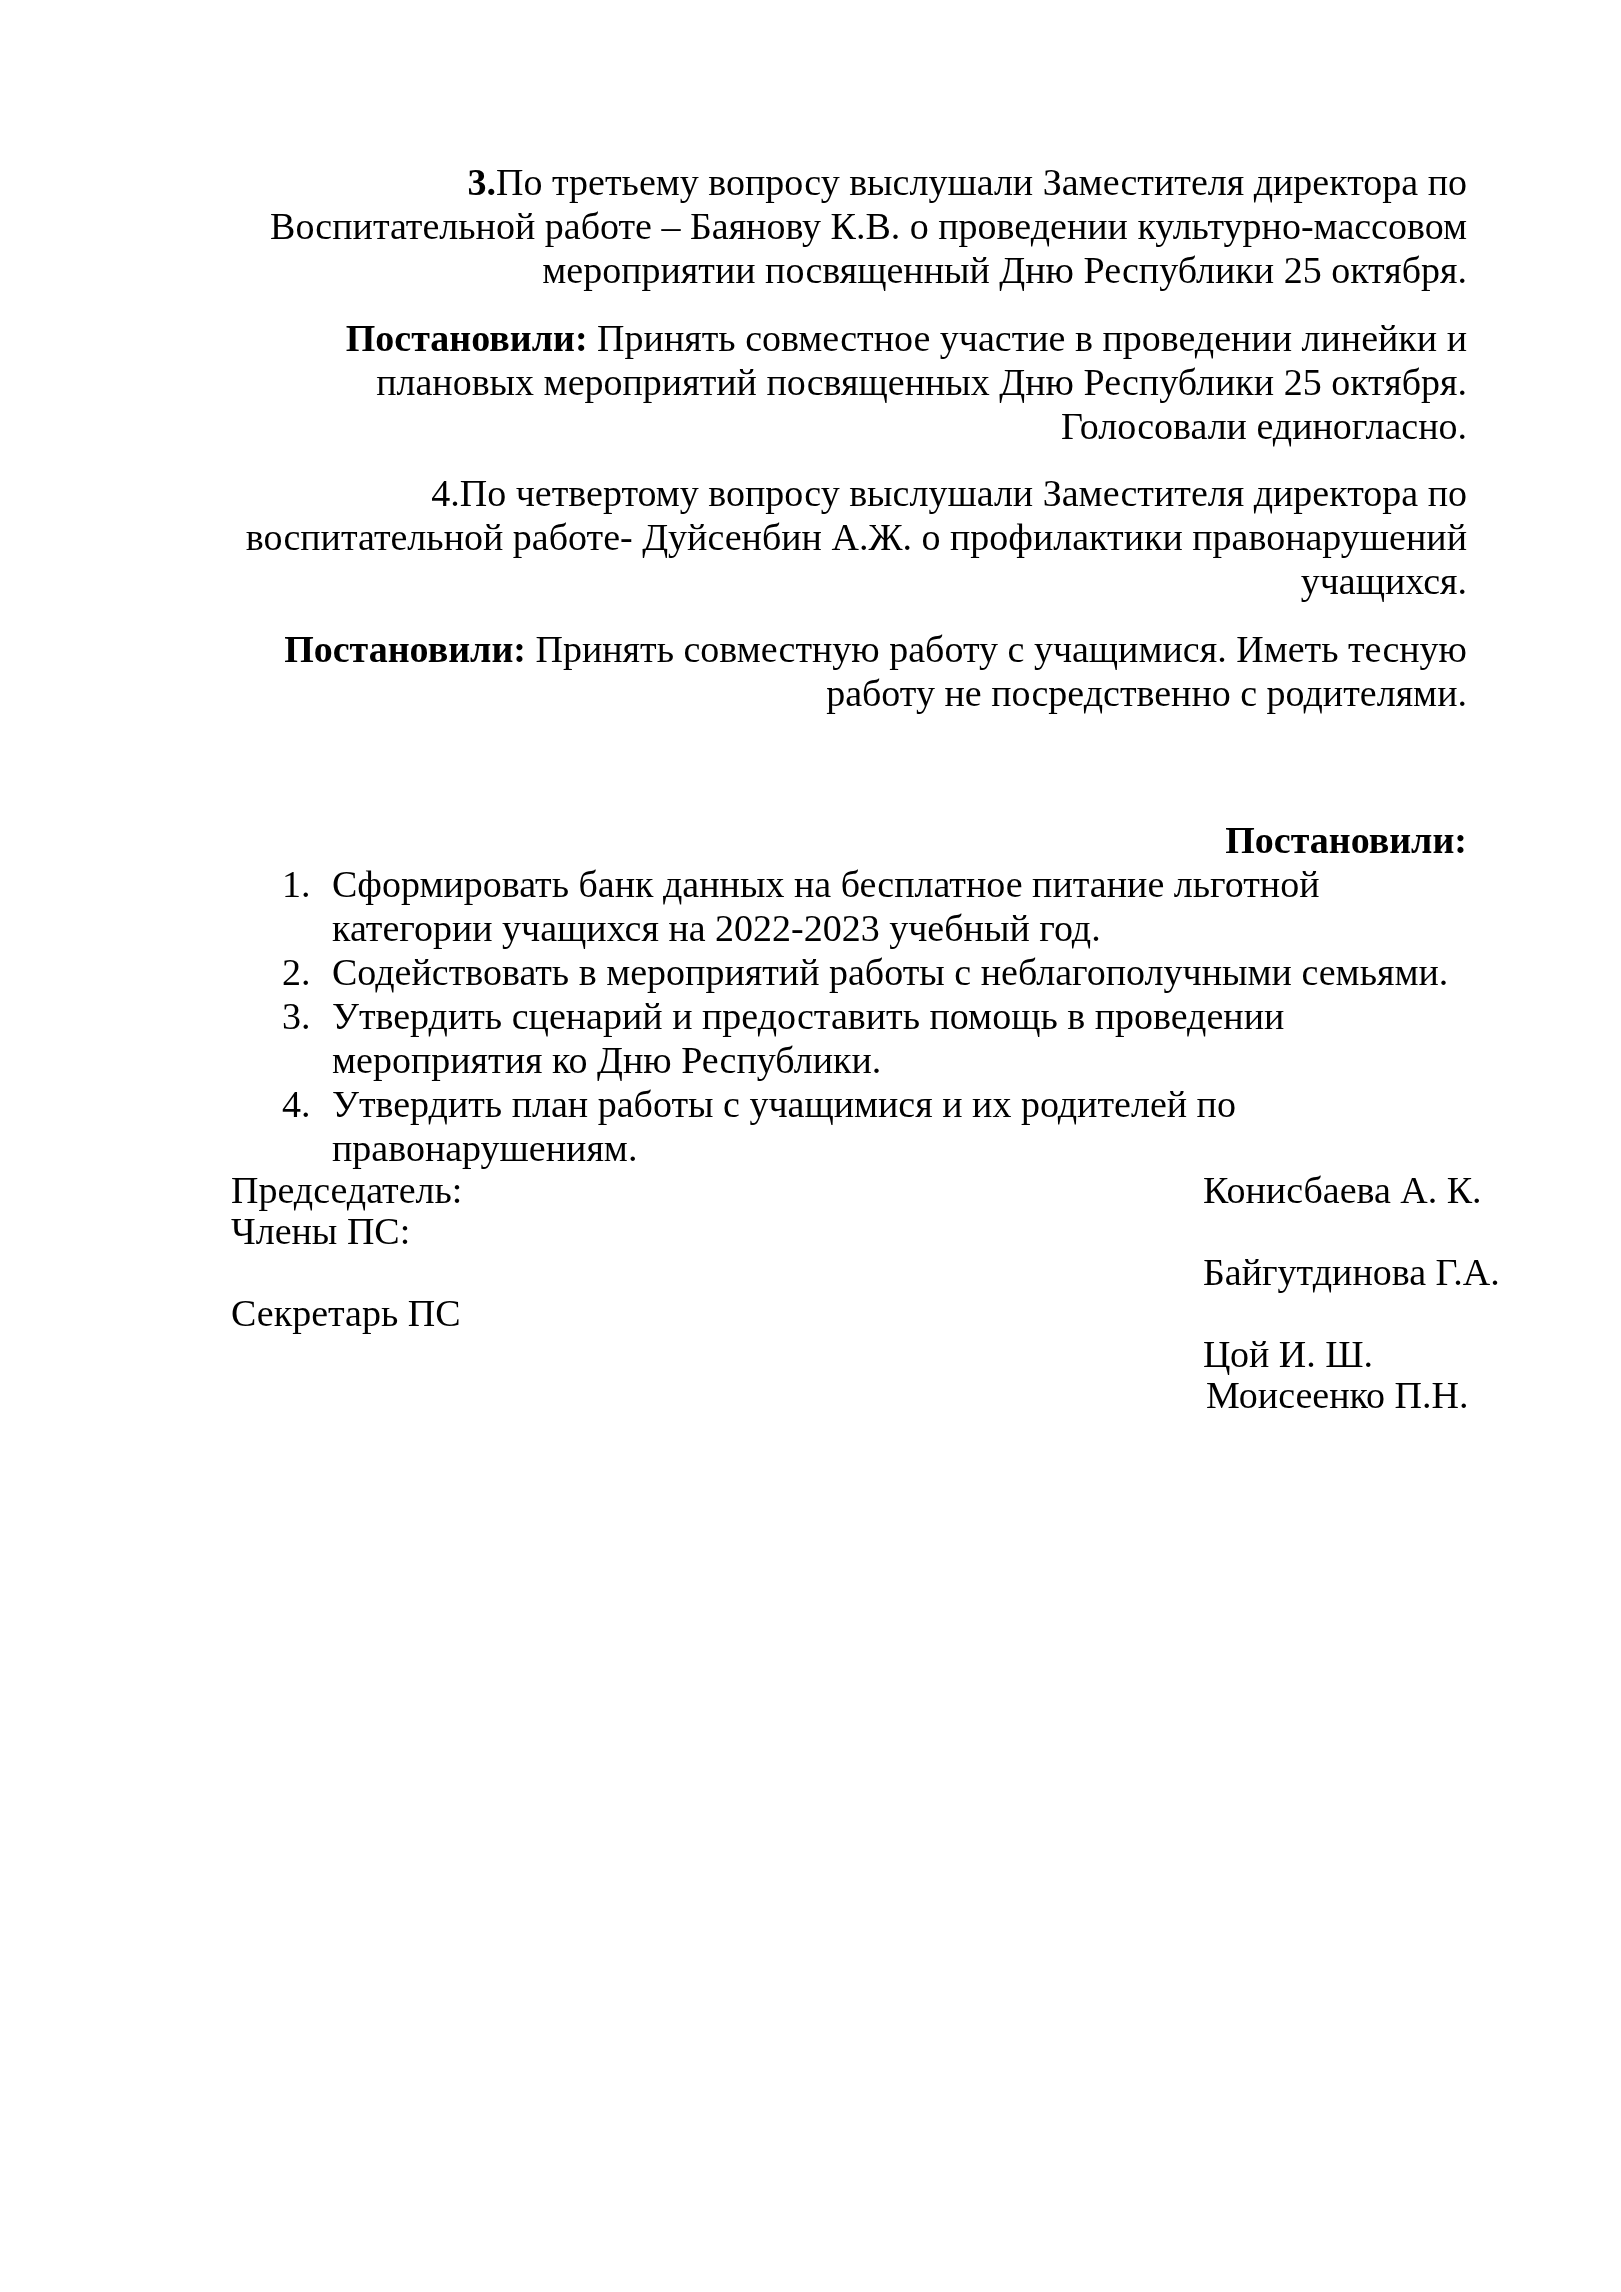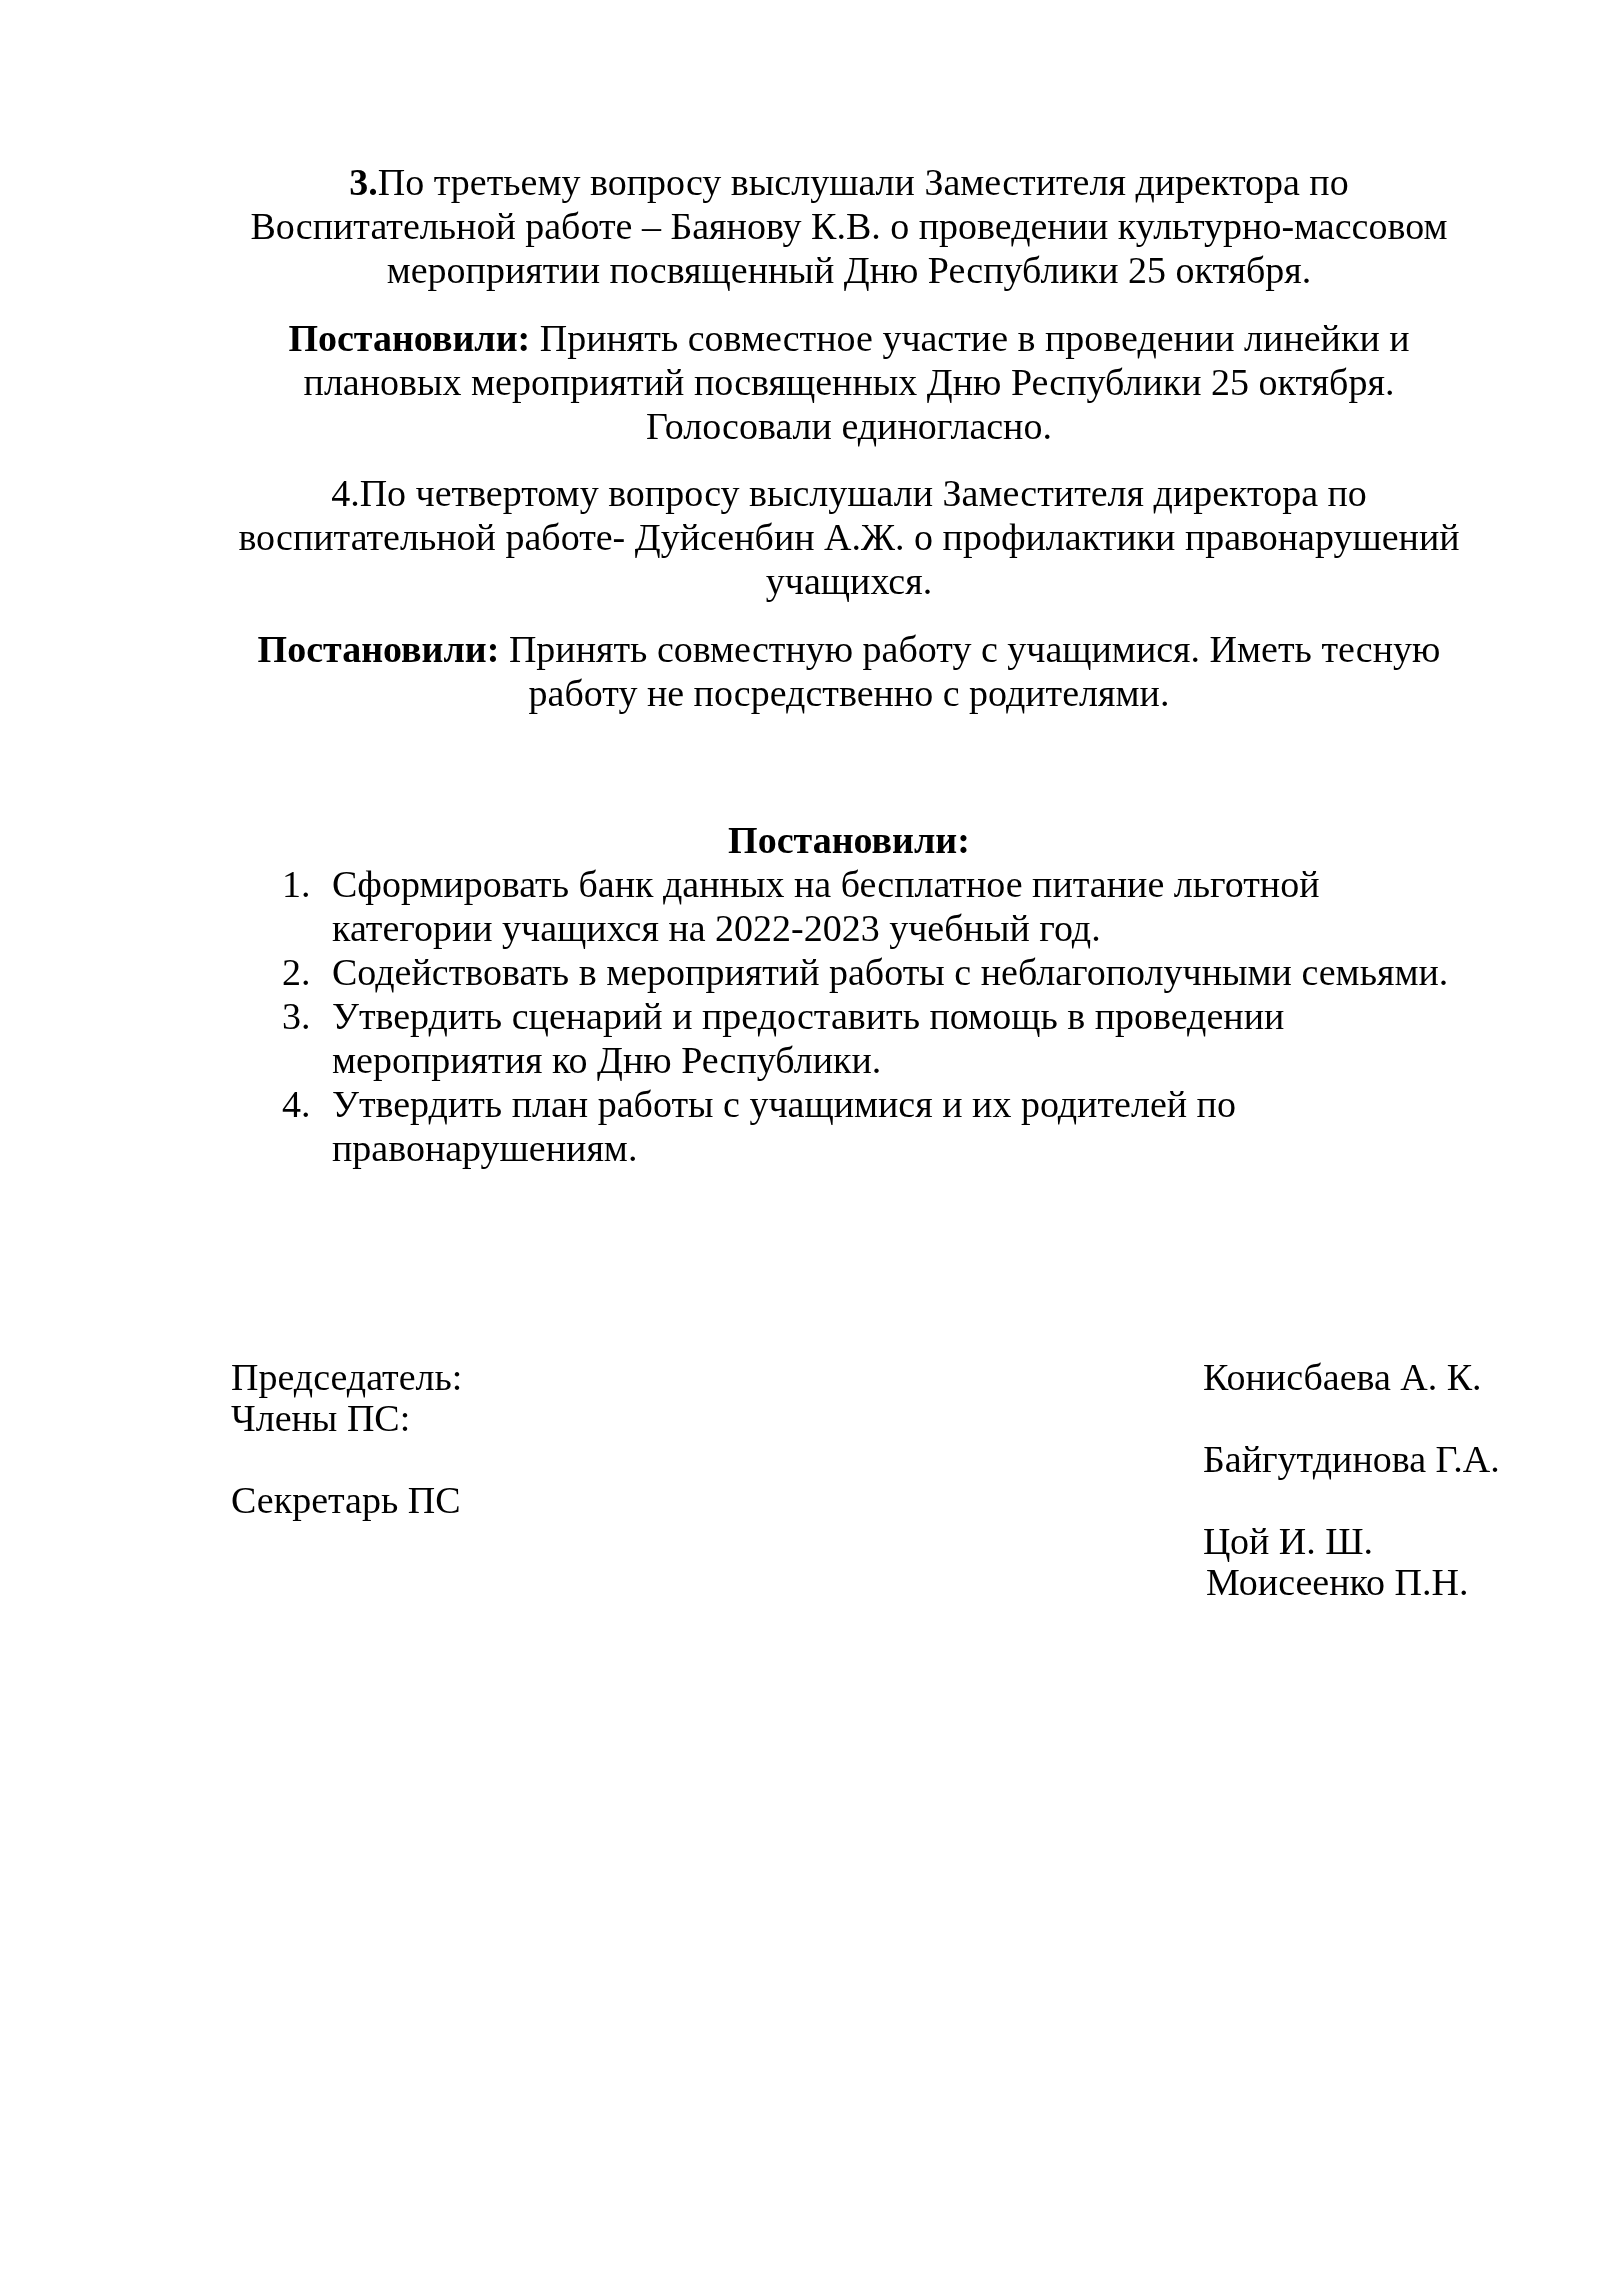--- a/index.html
+++ b/index.html
@@ -16,21 +16,21 @@
     color: #000000;
     box-sizing: border-box;
     padding: 160px 154px 0 231px;
     font-family: "Liberation Serif", "DejaVu Serif", serif;
     font-size: 38px;
     line-height: 44px;
     overflow: hidden;
   }
   p.para {
     margin: 0 0 23.5px 0;
-    text-align: center;
+    text-align: right;
   }
   .lead {
     font-weight: bold;
   }
   p.res-heading {
     margin: 103px 0 0 0;
     font-weight: bold;
   }
   .list {
     margin: 0;
@@ -40,21 +40,20 @@
     padding-left: 51px;
   }
   .list-num {
     flex: 0 0 50px;
     width: 50px;
   }
   .list-text {
     flex: 1;
   }
   .signatures {
-    margin-top: 187px;
   }
   .sig-row {
     position: relative;
     min-height: 41px;
     line-height: 41px;
   }
   .sig-right {
     position: absolute;
     left: 972px;
     top: 0;

